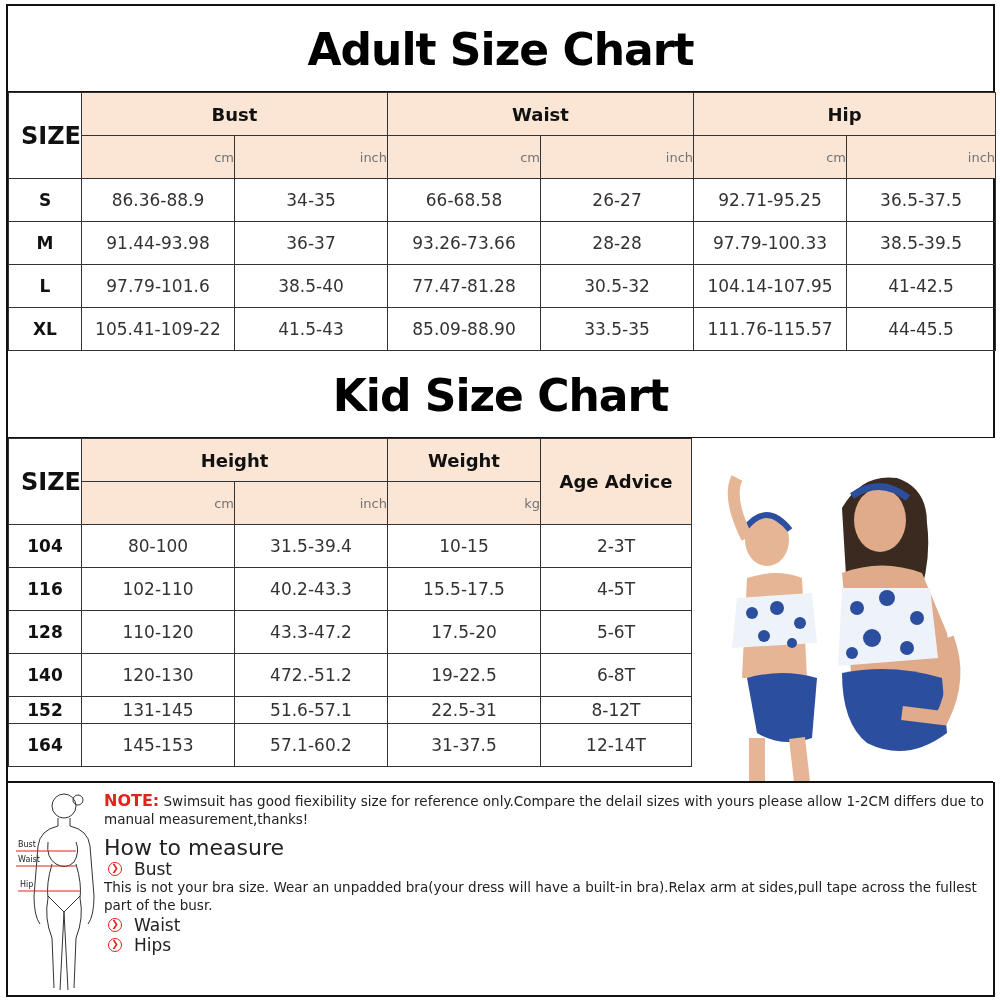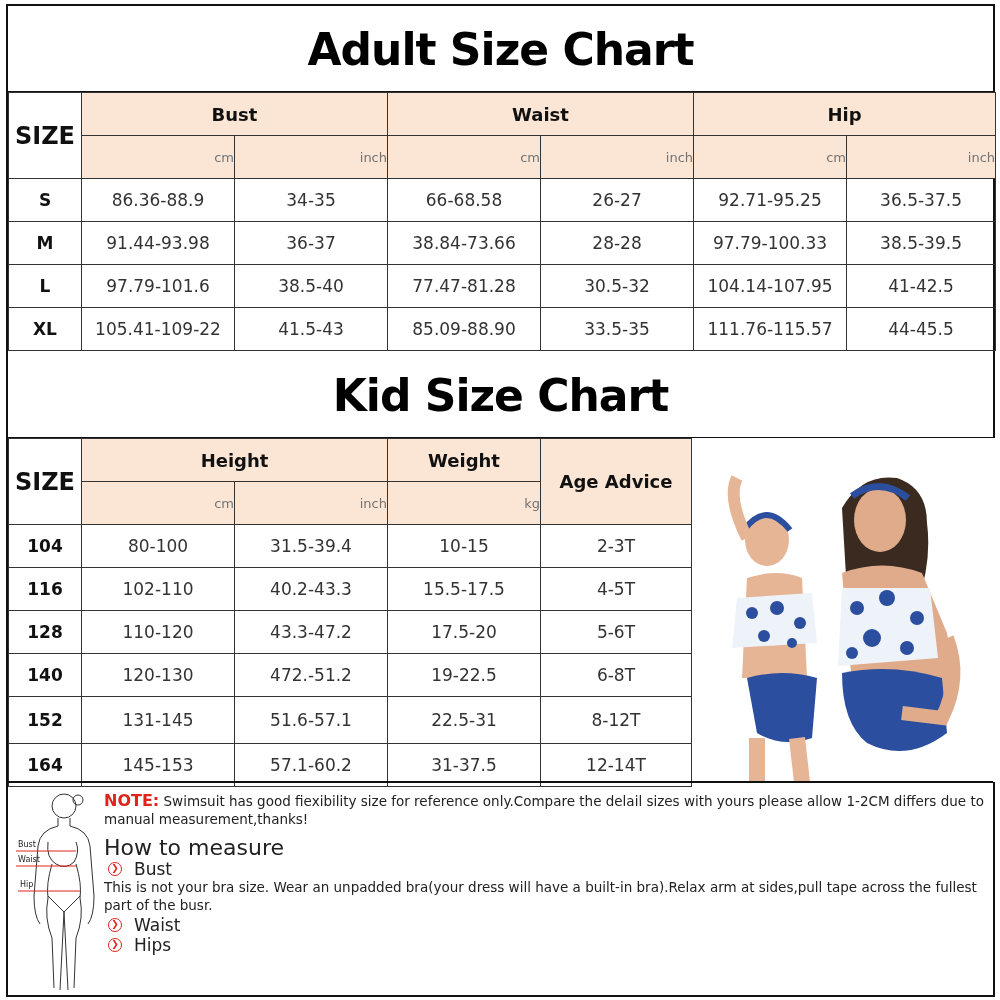--- a/index.html
+++ b/index.html
@@ -7,21 +7,21 @@
   body { font-family: "DejaVu Sans", sans-serif; color: #222; }
   .frame { position: absolute; left: 6px; top: 4px; width: 989px; height: 993px; border: 2px solid #111; }
   .title { position: absolute; left: 0; width: 100%; text-align: center; font-family: "DejaVu Sans", sans-serif; font-weight: bold; color: #000000; letter-spacing: -1px; }
   .title.adult { top: 18px; font-size: 44px; height: 60px; }
   .title.kid { top: 364px; font-size: 44px; height: 60px; }
   .hline { position: absolute; left: 0; width: 100%; height: 2px; background: #111; }
   table { position: absolute; left: 0; border-collapse: collapse; table-layout: fixed; }
   td, th { border: 1px solid #333; text-align: center; vertical-align: middle; font-size: 17px; color: #333; font-weight: normal; }
   th.peach, td.peach { background: #fbe6d6; }
   .b { font-weight: bold; color: #111; }
-  .size-hdr { font-size: 24px; font-weight: bold; color: #111; }
+  .size-hdr { font-size: 24px; font-weight: bold; color: #111; text-align: right; }
   .grp { font-size: 18px; font-weight: bold; color: #111; }
   .sub { font-size: 13px; color: #737373; text-align: right; }
   .photo { position: absolute; overflow: hidden; background: #fff; }
   .notes { position: absolute; left: 0; top: 776px; width: 100%; height: 215px; }
   .figure { position: absolute; left: 4px; top: 2px; width: 92px; height: 210px; }
   .ntext { position: absolute; left: 96px; top: 10px; right: 4px; font-size: 13.5px; line-height: 18px; color: #222; }
   .note-label { color: #e0231b; font-weight: bold; font-size: 16px; }
   .howto { font-size: 22px; line-height: 20px; margin-top: 10px; }
   .sec { display: flex; align-items: center; font-size: 17px; line-height: 18px; margin-top: 2px; }
   .arrow { display: inline-block; width: 14px; height: 14px; border: 1.5px solid #e0231b; border-radius: 50%; color: #e0231b; font-size: 9px; line-height: 11px; text-align: center; margin: 0 12px 0 4px; font-weight: bold; }
@@ -65,21 +65,21 @@
       <td>34-35</td>
       <td>66-68.58</td>
       <td>26-27</td>
       <td>92.71-95.25</td>
       <td>36.5-37.5</td>
     </tr>
     <tr style="height:43px">
       <td class="b">M</td>
       <td>91.44-93.98</td>
       <td>36-37</td>
-      <td>38.84-73.66</td>
+      <td>93.26-73.66</td>
       <td>28-28</td>
       <td>97.79-100.33</td>
       <td>38.5-39.5</td>
     </tr>
     <tr style="height:43px">
       <td class="b">L</td>
       <td>97.79-101.6</td>
       <td>38.5-40</td>
       <td>77.47-81.28</td>
       <td>30.5-32</td>
@@ -142,21 +142,21 @@
       <td>17.5-20</td>
       <td>5-6T</td>
     </tr>
     <tr style="height:43px">
       <td class="b">140</td>
       <td>120-130</td>
       <td>472.-51.2</td>
       <td>19-22.5</td>
       <td>6-8T</td>
     </tr>
-    <tr style="height:47px">
+    <tr style="height:27px">
       <td class="b">152</td>
       <td>131-145</td>
       <td>51.6-57.1</td>
       <td>22.5-31</td>
       <td>8-12T</td>
     </tr>
     <tr style="height:43px">
       <td class="b">164</td>
       <td>145-153</td>
       <td>57.1-60.2</td>

